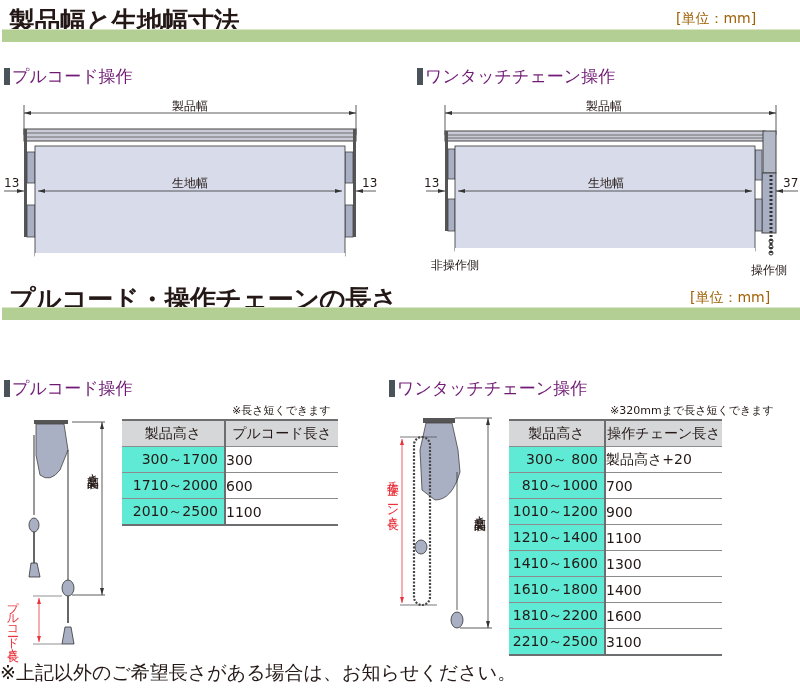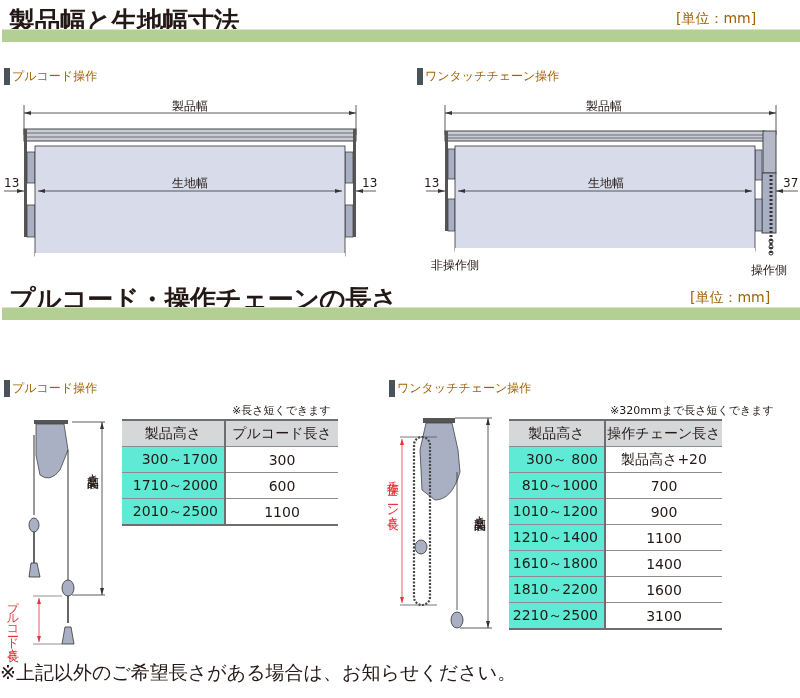--- a/index.html
+++ b/index.html
@@ -2,31 +2,31 @@
 <html><head>
 <meta charset="utf-8">
 <style>
   html, body { margin:0; padding:0; background:#ffffff; }
   body { width:800px; height:698px; position:relative; overflow:hidden;
          font-family:"DejaVu Sans", "Liberation Sans", sans-serif; color:#231815; }
   .abs { position:absolute; }
   .section-title { position:absolute; font-weight:bold; font-size:26px; letter-spacing:-0.5px; color:#231815; line-height:30px; white-space:nowrap; }
   .green-band { position:absolute; left:2px; right:0; height:12px; background:#b3cf94; border-top:1px solid #d9e6c8; }
   .unit { position:absolute; font-size:14px; color:#a16207; white-space:nowrap; }
-  .sub-title { position:absolute; font-size:12px; color:#a16207; white-space:nowrap; display:flex; align-items:center; line-height:20px; }
+  .sub-title { position:absolute; font-size:17px; color:#701a75; white-space:nowrap; display:flex; align-items:center; line-height:20px; }
   .sub-title .bar { display:inline-block; width:6px; height:17px; background:#4a525a; margin-right:2px; }
   .lbl { position:absolute; font-size:12px; color:#231815; white-space:nowrap; line-height:14px; }
   .red { color:#e8323c; }
   .vtext { writing-mode:vertical-rl; text-orientation:upright; font-size:12px; line-height:13px; letter-spacing:-1px; }
   .note { position:absolute; font-size:11px; color:#231815; white-space:nowrap; }
   table.spec { position:absolute; border-collapse:collapse; font-size:14px; color:#231815; }
   table.spec th { background:#d6d7d9; font-weight:normal; height:25px; padding:0; border-top:2px solid #6d6e70; border-bottom:1px solid #8b8c8e; }
   table.spec td { height:25px; padding:0; border-bottom:1px solid #8b8c8e; }
   table.spec td.c1 { background:#5eead4; text-align:right; padding-right:6px; }
-  table.spec td.c2 { background:#ffffff; text-align:center;margin-top:22px; }
+  table.spec td.c2 { background:#ffffff; text-align:left;margin-top:22px; }
   table.spec th.c1, table.spec td.c1 { border-right:2px solid #6d6e70; }
   table.spec tr:last-child td { border-bottom:2px solid #6d6e70; }
   .footer { position:absolute; left:0; right:0; top:660px; text-align:left; font-size:19px; color:#231815; white-space:nowrap; }
   svg { position:absolute; overflow:visible; }
 </style>
 </head>
 <body>
 
 <div class="section-title" style="left:9px;top:6px;">製品幅と生地幅寸法</div>
 <div class="unit" style="left:676px;top:10px;">[単位：mm]</div>
@@ -235,20 +235,24 @@
       </tr>
     <tr>
         <td class="c1">1010～1200</td>
         <td class="c2">900</td>
       </tr>
     <tr>
         <td class="c1">1210～1400</td>
         <td class="c2">1100</td>
       </tr>
     <tr>
+        <td class="c1">1410～1600</td>
+        <td class="c2">1300</td>
+      </tr>
+    <tr>
         <td class="c1">1610～1800</td>
         <td class="c2">1400</td>
       </tr>
     <tr>
         <td class="c1">1810～2200</td>
         <td class="c2">1600</td>
       </tr>
     <tr>
         <td class="c1">2210～2500</td>
         <td class="c2">3100</td>

